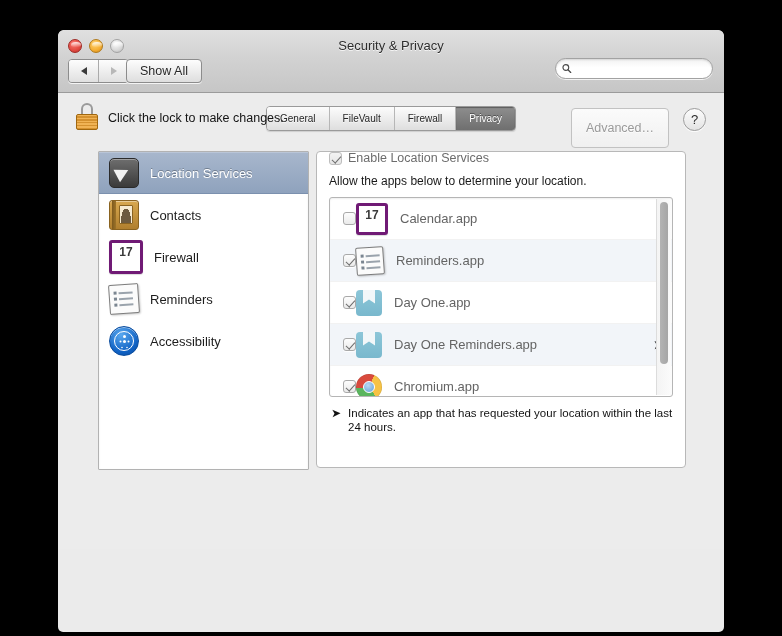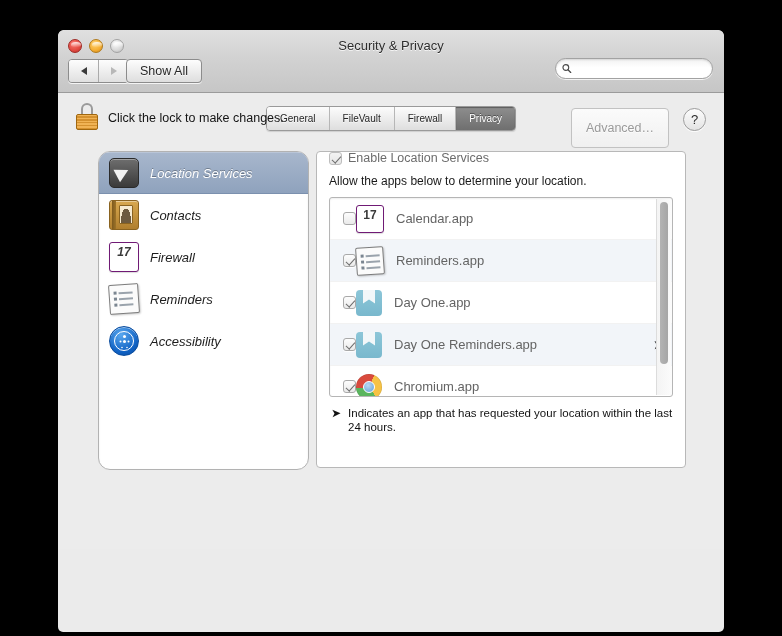--- a/index.html
+++ b/index.html
@@ -181,24 +181,23 @@
 
   
   #sidebar {
     position: absolute;
     left: 40px;
     top: 58px;
     width: 209px;
     height: 317px;
     background: #ffffff;
     border: 1px solid #b2b2b2;
-    border-radius: 12px;
+    border-radius: 1px;
     overflow: hidden;
     box-shadow: inset 0 1px 2px rgba(0,0,0,0.08);
-    font-style: italic;
   }
   .side-item {
     height: 42px;
     display: flex;
     align-items: center;
     padding-left: 10px;
     font-size: 13px;
     color: #1d1d1d;
     box-sizing: border-box;
   }
@@ -254,21 +253,21 @@
     border: 1px solid #8a6320;
     box-sizing: border-box;
     border-radius: 1px;
     background-image: radial-gradient(circle at 50% 35%, #6d5a3f 0 3px, transparent 3px),
                       radial-gradient(ellipse at 50% 90%, #6d5a3f 0 5px, transparent 5px);
   }
 
   
   .ic-cal {
     background: #ffffff;
-    border: 1px solid #701a75;
+    border: 3px solid #701a75;
     border-radius: 3px;
     overflow: hidden;
     box-shadow: 0 1px 1px rgba(0,0,0,0.14);
   }
   .ic-cal .cal-top {
     height: 8px;
     background: linear-gradient(to bottom, #e8625d, #cf3d39);
     border-bottom: 1px solid #a83230;
   }
   .ic-cal .cal-num {

